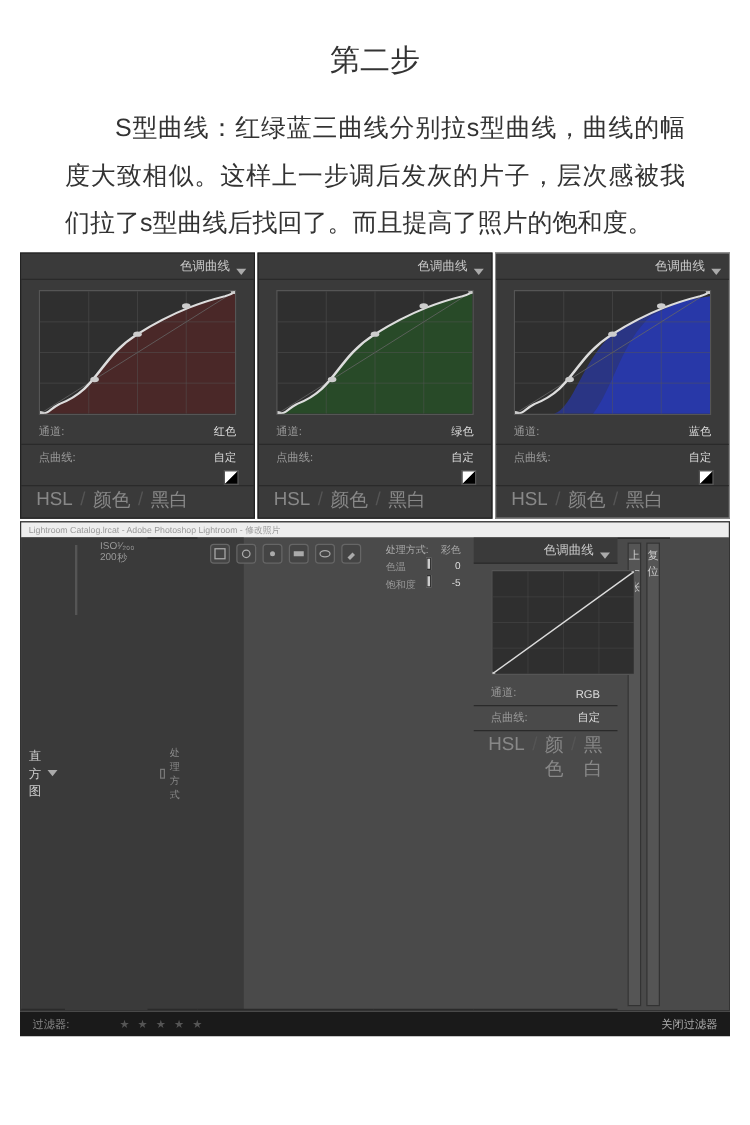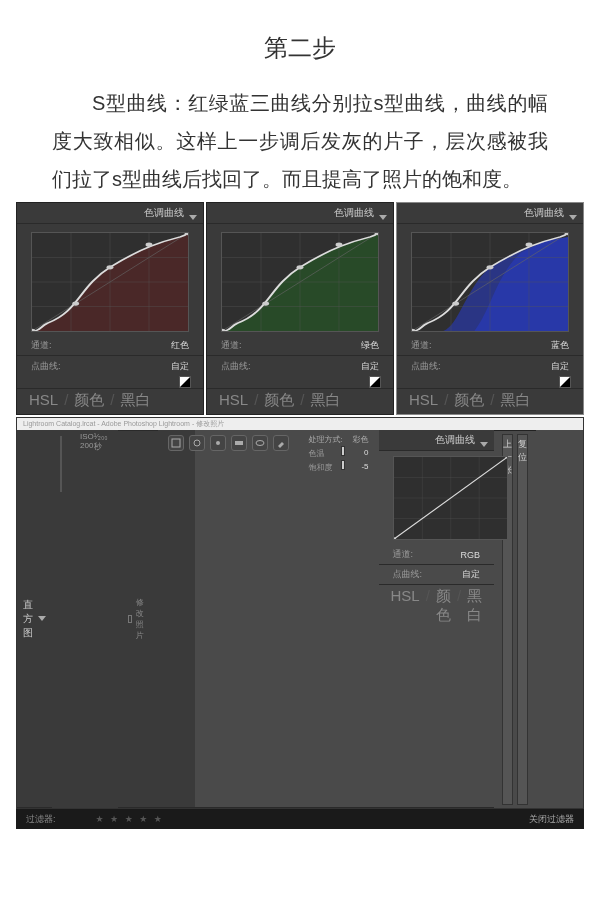--- a/index.html
+++ b/index.html
@@ -236,21 +236,21 @@
             <path d="M0 56 C15 52 30 44 45 46 C60 48 75 36 90 26 C105 16 120 20 135 10 C148 4 155 2 160 1 L160 56 Z" fill="#cc3355" opacity="0.5"></path>
             <path d="M0 56 C15 50 30 42 50 44 C70 46 85 32 105 20 C125 10 145 5 160 1 L160 56 Z" fill="#ddd" opacity="0.35"></path>
           </svg>
         </div>
         <div class="iso-row">
             <span>ISO 200</span>
             <span>¹⁄₂₀₀ 秒</span>
           </div>
         <div class="orig-row">
             <div class="box"></div>
-            <span>修改照片</span>
+            <span>处理方式</span>
           </div>
         <div class="tools-row">
           <div class="tool">
               <svg viewBox="0 0 10 10">
                 <rect x="1" y="1" width="8" height="8" fill="none" stroke="#aaa"></rect>
               </svg>
             </div>
           <div class="tool">
               <svg viewBox="0 0 10 10">
                 <circle cx="5" cy="5" r="3" fill="none" stroke="#aaa"></circle>

